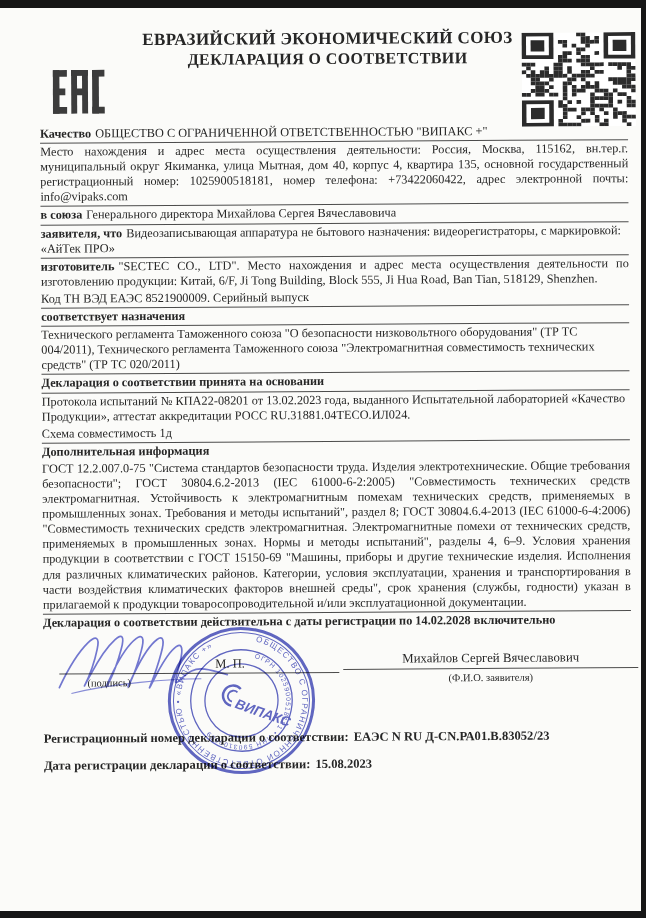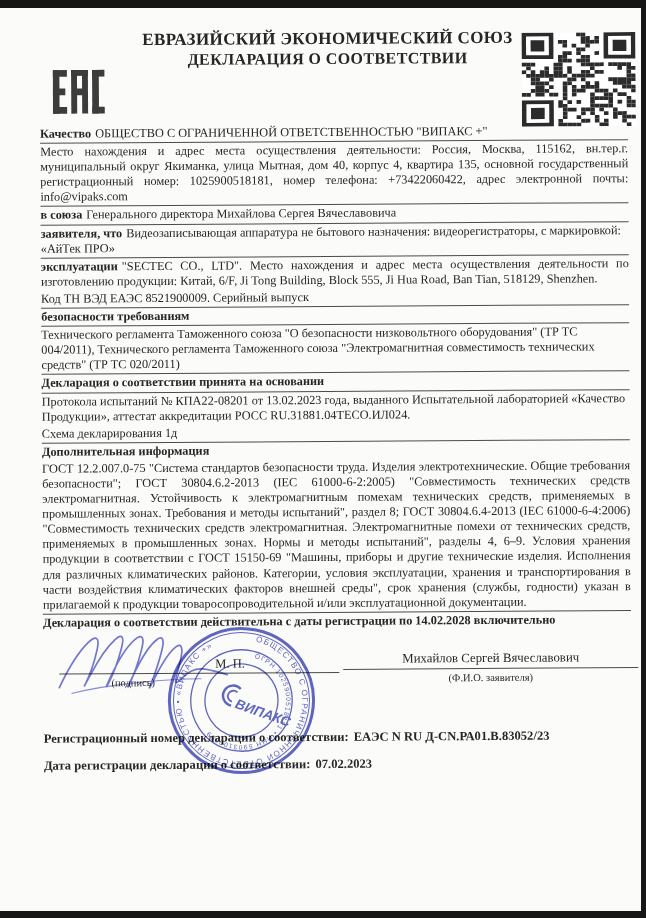--- a/index.html
+++ b/index.html
@@ -26,21 +26,21 @@
   .qr svg{width:114px;height:94px;}
 
   .doc-body{position:absolute;left:42px;top:116px;width:588px;font-size:12.3px;line-height:15.1px;}
   .row{padding:1px 0;}
   .bl{border-bottom:1px solid #4c4c4c;}
   .jst{text-align:justify;}
   .lbl{font-weight:bold;margin-right:4px;}
 
   .sig-block{position:relative;height:88px;}
   .sig-line{position:absolute;left:16px;top:42px;width:280px;border-top:1px solid #4c4c4c;}
-  .sig-caption{position:absolute;left:44px;top:44px;font-size:10.5px;margin-left:24px;}
+  .sig-caption{position:absolute;left:44px;top:44px;font-size:10.5px;}
   .mp{position:absolute;left:172px;top:26px;font-size:12.5px;text-align:right;}
   .fio{position:absolute;left:300px;top:22px;width:295px;text-align:center;font-size:12.8px;}
   .fio-name{border-bottom:1px solid #4c4c4c;padding-bottom:2px;}
   .fio-caption{font-size:10.5px;padding-top:1px;}
   .stamp{position:absolute;left:122px;top:-6px;width:152px;height:152px;mix-blend-mode:multiply;opacity:.88;transform:rotate(12deg);}
   .autograph{position:absolute;left:8px;top:-16px;width:220px;height:104px;mix-blend-mode:multiply;opacity:.9;}
 
   .footer-row{font-weight:bold;font-size:12.6px;margin-top:12px;}
   .footer-row .val{margin-left:5px;}
 </style>
@@ -293,27 +293,27 @@
         <rect x="4" y="76" width="20" height="20" fill="#fff"></rect>
         <rect x="8" y="80" width="12" height="12" fill="#2b2b2b"></rect>
       </svg>
   </div>
 
   <div class="doc-body">
     <div class="row bl"><span class="lbl">Качество</span><span>ОБЩЕСТВО С ОГРАНИЧЕННОЙ ОТВЕТСТВЕННОСТЬЮ "ВИПАКС +"</span></div>
     <div class="row bl jst"><span>Место нахождения и адрес места осуществления деятельности: Россия, Москва, 115162, вн.тер.г. муниципальный округ Якиманка, улица Мытная, дом 40, корпус 4, квартира 135, основной государственный регистрационный номер: 1025900518181, номер телефона: +73422060422, адрес электронной почты: info@vipaks.com</span></div>
     <div class="row bl"><span class="lbl">в союза</span><span>Генерального директора Михайлова Сергея Вячеславовича</span></div>
     <div class="row bl"><span class="lbl">заявителя, что</span><span>Видеозаписывающая аппаратура не бытового назначения: видеорегистраторы, с маркировкой: «АйТек ПРО»</span></div>
-    <div class="row jst"><span class="lbl">эксплуатации</span><span>"SECTEC CO., LTD". Место нахождения и адрес места осуществления деятельности по изготовлению продукции: Китай, 6/F, Ji Tong Building, Block 555, Ji Hua Road, Ban Tian, 518129, Shenzhen.</span></div>
+    <div class="row jst"><span class="lbl">изготовитель</span><span>"SECTEC CO., LTD". Место нахождения и адрес места осуществления деятельности по изготовлению продукции: Китай, 6/F, Ji Tong Building, Block 555, Ji Hua Road, Ban Tian, 518129, Shenzhen.</span></div>
     <div class="row bl"><span>Код ТН ВЭД ЕАЭС 8521900009. Серийный выпуск</span></div>
-    <div class="row bl"><span class="lbl">безопасности требованиям</span></div>
+    <div class="row bl"><span class="lbl">соответствует назначения</span></div>
     <div class="row bl"><span>Технического регламента Таможенного союза "О безопасности низковольтного оборудования" (ТР ТС 004/2011), Технического регламента Таможенного союза "Электромагнитная совместимость технических средств" (ТР ТС 020/2011)</span></div>
     <div class="row bl"><span class="lbl">Декларация о соответствии принята на основании</span></div>
     <div class="row"><span>Протокола испытаний № КПА22-08201 от 13.02.2023 года, выданного Испытательной лабораторией «Качество Продукции», аттестат аккредитации РОСС RU.31881.04ТЕСО.ИЛ024.</span></div>
-    <div class="row bl"><span>Схема декларирования 1д</span></div>
+    <div class="row bl"><span>Схема совместимость 1д</span></div>
     <div class="row"><span class="lbl">Дополнительная информация</span></div>
     <div class="row bl jst"><span>ГОСТ 12.2.007.0-75 "Система стандартов безопасности труда. Изделия электротехнические. Общие требования безопасности"; ГОСТ 30804.6.2-2013 (IEC 61000-6-2:2005)  "Совместимость технических средств электромагнитная. Устойчивость к электромагнитным помехам технических средств, применяемых в промышленных зонах. Требования и методы испытаний", раздел 8; ГОСТ 30804.6.4-2013 (IEC 61000-6-4:2006) "Совместимость технических средств электромагнитная. Электромагнитные помехи от технических средств, применяемых в промышленных зонах. Нормы и методы испытаний", разделы 4, 6–9. Условия хранения продукции в соответствии с ГОСТ 15150-69 "Машины, приборы и другие технические изделия. Исполнения для различных климатических районов. Категории, условия эксплуатации, хранения и транспортирования в части воздействия климатических факторов внешней среды", срок хранения (службы, годности) указан в прилагаемой к продукции товаросопроводительной и/или эксплуатационной документации.</span></div>
     <div class="row"><span class="lbl">Декларация о соответствии  действительна с даты регистрации по 14.02.2028 включительно</span></div>
 
     <div class="sig-block">
       <div class="sig-line"></div>
       <div class="sig-caption">(подпись)</div>
       <div class="mp">М. П.</div>
       <div class="fio">
         <div class="fio-name">Михайлов Сергей Вячеславович</div>
@@ -343,16 +343,16 @@
         <path d="M66,82 a10,10 0 1 1 6,-18" fill="none" stroke="#4a51b8" stroke-width="2.4"></path>
         <path d="M66,78 a5.5,5.5 0 1 1 3.5,-10" fill="none" stroke="#4a51b8" stroke-width="1.8"></path>
         <text x="70" y="84" font-family="Liberation Sans, sans-serif" font-size="13.5" font-weight="bold" font-style="italic" fill="#4a51b8" transform="rotate(8 75 80)">ВИПАКС</text>
       </svg>
     </div>
 
     <div class="footer-row">
       <span>Регистрационный номер декларации о соответствии:</span><span class="val">ЕАЭС N RU Д-CN.РА01.В.83052/23</span>
     </div>
     <div class="footer-row">
-      <span>Дата регистрации декларации о соответствии:</span><span class="val">07.02.2023</span>
+      <span>Дата регистрации декларации о соответствии:</span><span class="val">15.08.2023</span>
     </div>
   </div>
 </div>
 
 </body></html>

